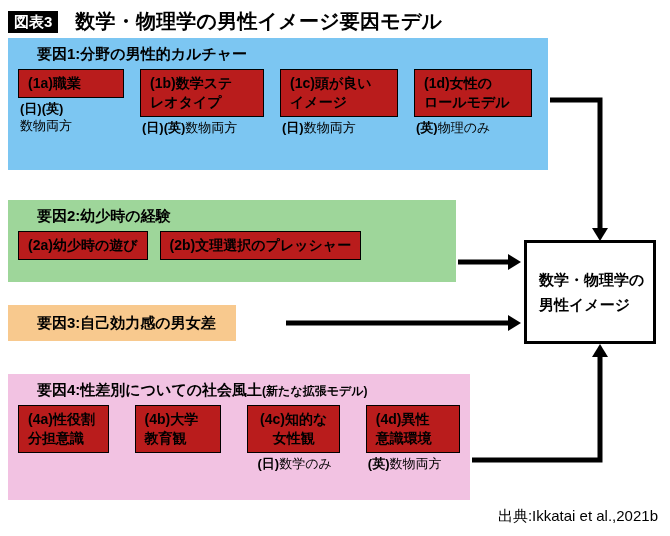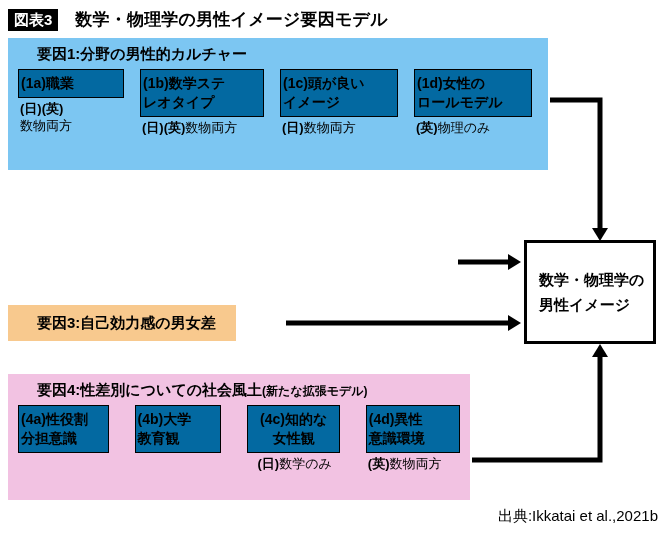--- a/index.html
+++ b/index.html
@@ -2,29 +2,29 @@
 <html><head>
 <meta charset="utf-8">
 <style>
   * { margin:0; padding:0; box-sizing:border-box; }
   html,body { background:#ffffff; }
   body { font-family:"Liberation Sans","DejaVu Sans",sans-serif; color:#000; }
   .page { position:relative; width:670px; height:536px; background:#fff; overflow:hidden; }
 
   .title-row { position:absolute; left:8px; top:8px; display:flex; align-items:center; gap:17px; }
   .badge { background:#000; color:#fff; font-weight:bold; font-size:15px; padding:2px 6px; line-height:1.2; }
-  .title-text { font-weight:bold; font-size:17px; letter-spacing:.2px; }
+  .title-text { font-weight:bold; font-size:20px; letter-spacing:.2px; }
 
   .factor { position:absolute; left:8px; }
   .factor-heading { font-weight:bold; font-size:15px; padding:7px 10px 6px; line-height:1.2;margin-left:19px; }
   .heading-suffix { font-size:12px; font-weight:bold; }
 
   .items-row { display:flex; padding:0 10px; align-items:flex-start; }
   .item-col { display:flex; flex-direction:column; }
-  .sub-box { background:#0369a1; border:1.5px solid #000; padding:4px 2px; font-size:14px;
+  .sub-box { background:#b91c1c; border:1.5px solid #000; padding:4px 9px; font-size:14px;
              font-weight:bold; line-height:1.35; white-space:pre-line; width:100%; }
   .note { font-size:13px; margin:3px 0 0 2px; line-height:1.3; }
   .tag { font-weight:bold; }
   .note-stack .note-text { display:block; }
 
   .factor1 { top:38px;  width:540px; height:132px; }
   .factor2 { top:200px; width:448px; height:82px;  }
   .factor3 { top:305px; width:228px; height:36px; display:flex; align-items:center; }
   .factor3 .factor-heading { padding:0 10px; }
   .factor4 { top:374px; width:462px; height:126px; }
@@ -80,20 +80,31 @@
       <div class="item-col col-1d">
         <div class="sub-box">(1d)女性の
 ロールモデル</div>
         <div class="note">
           <span class="tag">(英)</span><span class="note-text">物理のみ</span>
         </div>
       </div>
     </div>
   </div>
 
+  <div class="factor factor2" style="background-color: rgb(158, 214, 154);">
+    <div class="factor-heading">要因2:幼少時の経験</div>
+    <div class="items-row f2-row">
+      <div class="item-col">
+        <div class="sub-box">(2a)幼少時の遊び</div>
+      </div>
+      <div class="item-col">
+        <div class="sub-box">(2b)文理選択のプレッシャー</div>
+      </div>
+    </div>
+  </div>
 
   <div class="factor factor3" style="background-color: rgb(248, 201, 142);">
     <div class="factor-heading">要因3:自己効力感の男女差</div>
   </div>
 
   <div class="factor factor4" style="background-color: rgb(242, 194, 226);">
     <div class="factor-heading">
       <span>要因4:性差別についての社会風土</span><span class="heading-suffix">(新たな拡張モデル)</span>
     </div>
     <div class="items-row f4-row">

